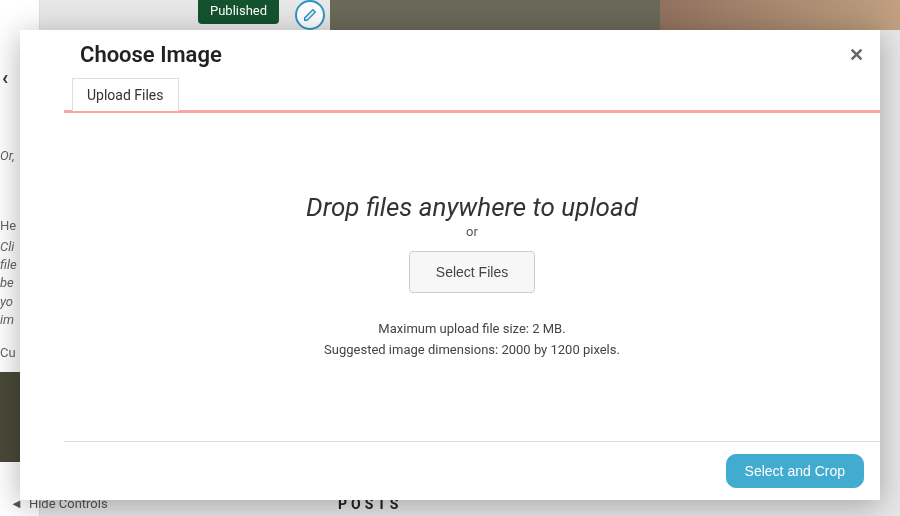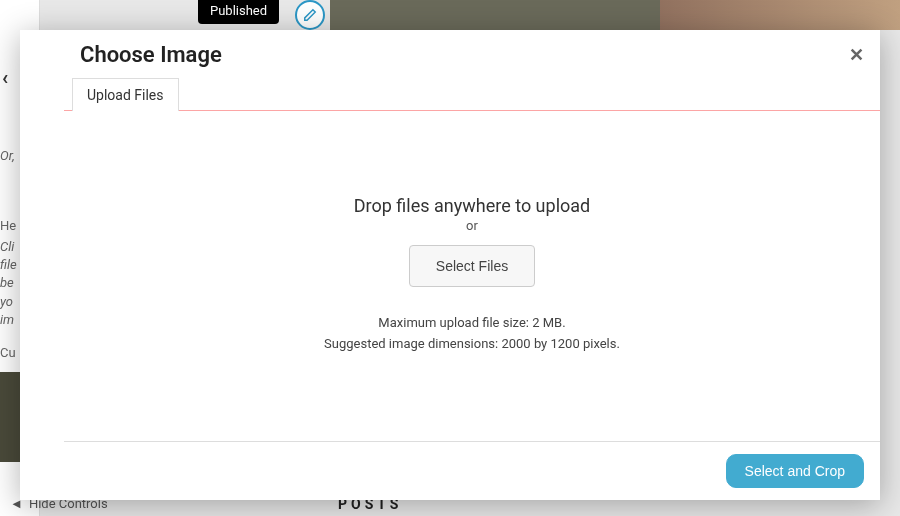--- a/index.html
+++ b/index.html
@@ -13,21 +13,21 @@
     }
     .background {
       position: absolute;
       top: 0; left: 0; right: 0; bottom: 0;
       background: #e8e8e8;
     }
     .bg-published {
       position: absolute;
       top: 0;
       left: 198px;
-      background: #000000;
+      background: #14532d;
       color: #fff;
       padding: 3px 12px 6px;
       border-radius: 0 0 4px 4px;
       font-size: 13px;
     }
     .bg-edit-icon {
       position: absolute;
       top: 0;
       left: 295px;
       width: 30px;
@@ -140,21 +140,21 @@
       position: absolute;
       top: 14px;
       right: 16px;
       color: #666;
       font-size: 18px;
       cursor: pointer;
       font-weight: bold;
     }
     .tabs {
       display: flex;
-      border-bottom: 1px solid #fca5a5;
+      border-bottom: 3px solid #fca5a5;
       padding: 0 8px;
     }
     .tab {
       padding: 8px 14px;
       font-size: 14px;
       cursor: pointer;
       border: 1px solid transparent;
       border-bottom: none;
       position: relative;
       top: 1px;
@@ -169,24 +169,25 @@
     }
     .modal-body {
       flex: 1;
       display: flex;
       flex-direction: column;
       align-items: center;
       justify-content: center;
       padding: 20px;
     }
     .drop-heading {
-      font-size: 18px;
+      font-size: 26px;
       color: #333;
       font-weight: 400;
       margin-bottom: 2px;
+      font-style: italic;
     }
     .or-text {
       font-size: 13px;
       color: #555;
       margin-bottom: 12px;
     }
     .select-files-btn {
       background: #f7f7f7;
       border: 1px solid #ccc;
       padding: 12px 26px;

